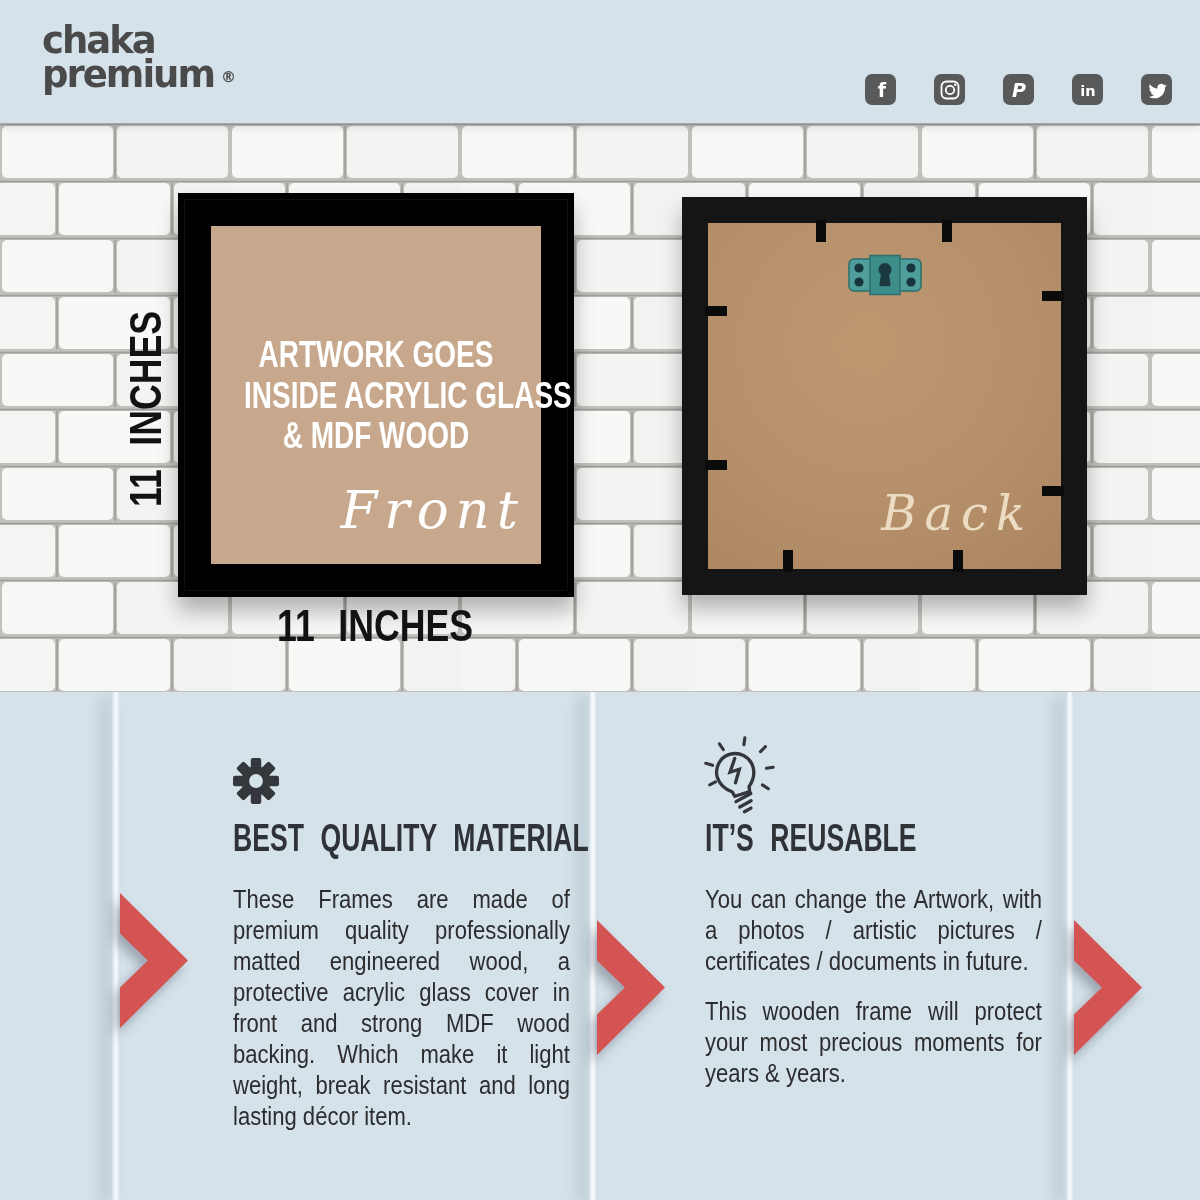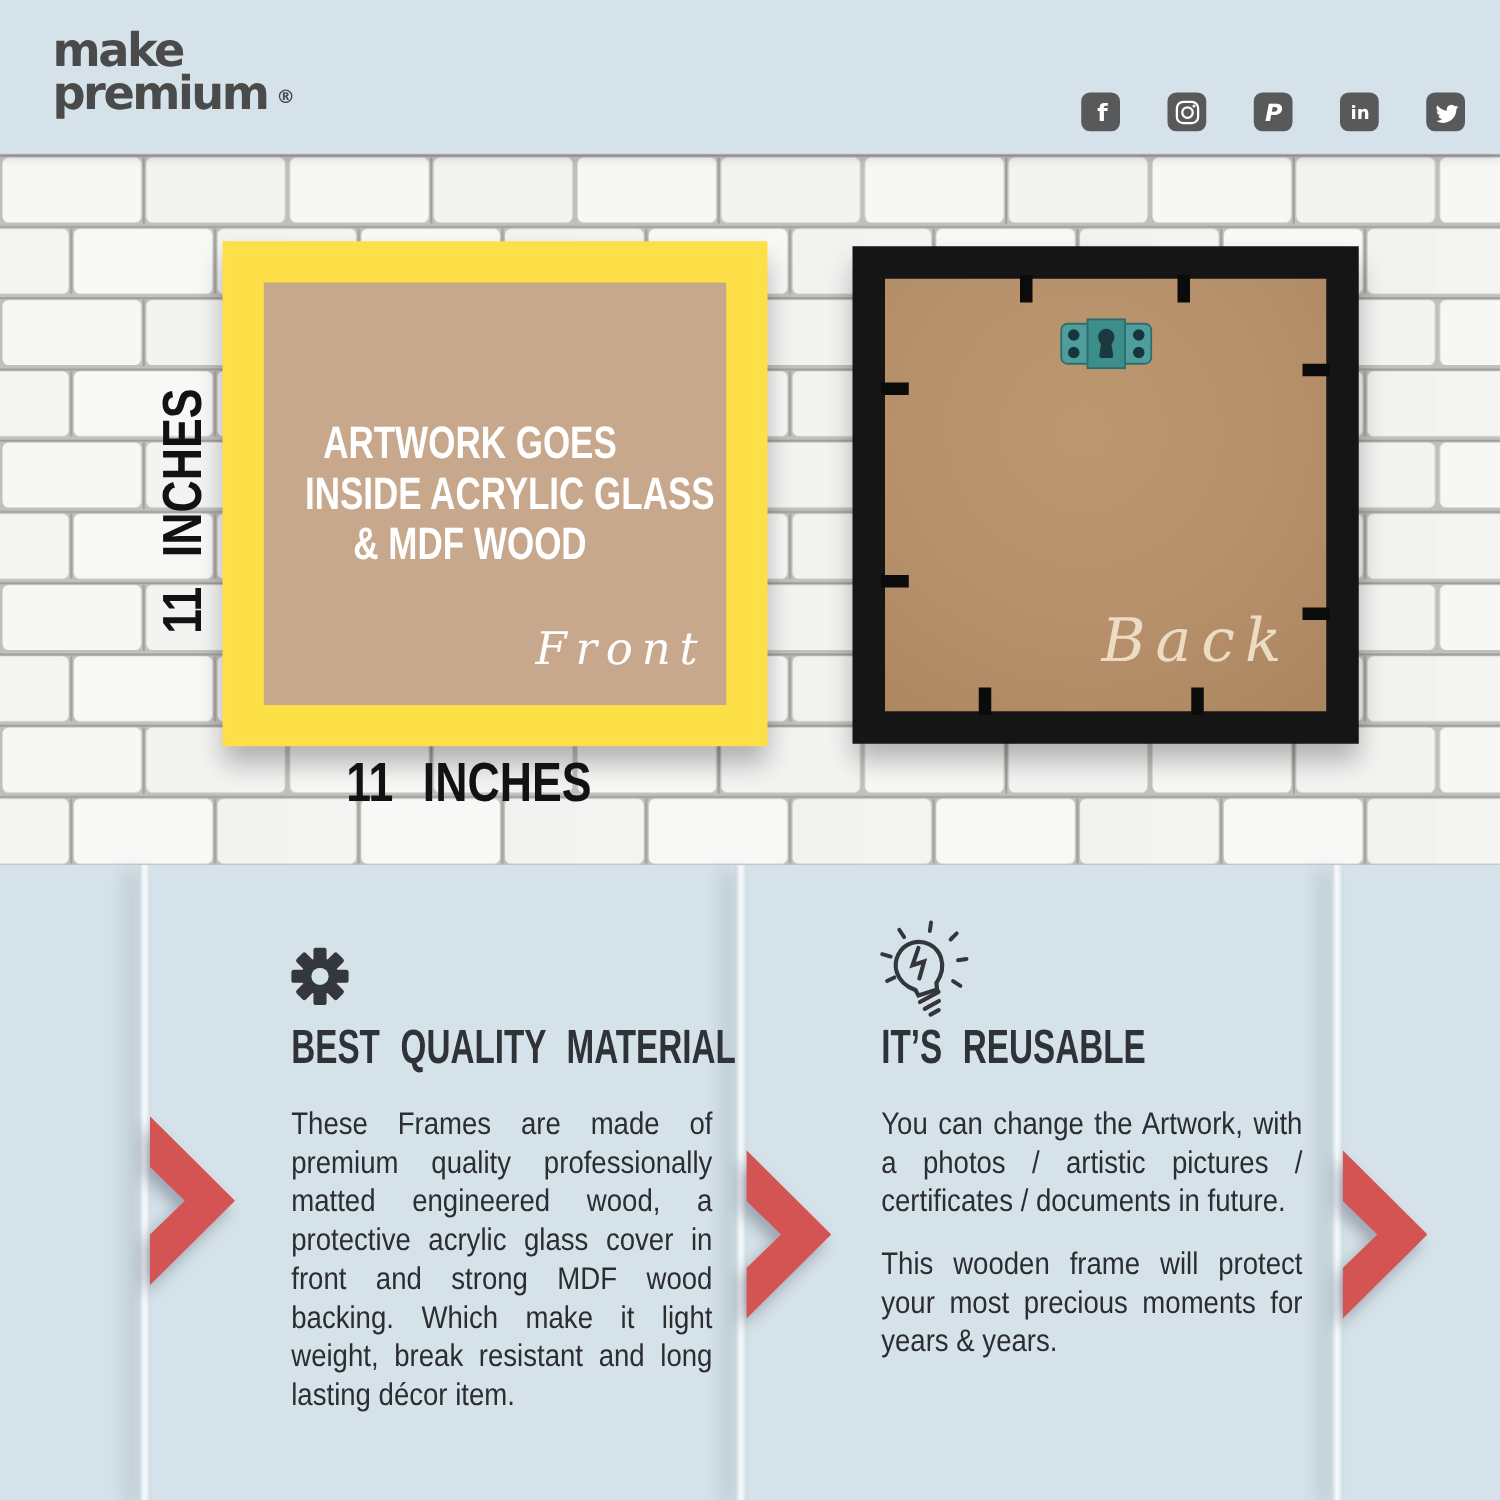--- a/index.html
+++ b/index.html
@@ -15,30 +15,30 @@
   .social{position:absolute;top:74px;right:28px;display:flex;gap:38px;}
   .sq{width:31px;height:31px;border-radius:7px;background:#58595b;display:flex;
       align-items:center;justify-content:center;}
   .sq svg{display:block;}
   .sq text{font-family:"DejaVu Sans",sans-serif;}
 
   
   .brick-wrap{position:absolute;top:123px;left:0;width:1200px;height:569px;}
 
   
-  .front-frame{position:absolute;left:178px;top:193px;width:396px;height:404px;background:#fde047;
-               box-shadow:0 14px 20px rgba(0,0,0,.28);padding-left:40px;}
+  .front-frame{position:absolute;left:178px;top:193px;width:396px;height:404px;background:#000000;
+               box-shadow:0 14px 20px rgba(0,0,0,.28);}
   .front-frame::after{content:"";position:absolute;inset:6px;border:1px solid rgba(255,255,255,.06);}
   .front-matte{position:absolute;inset:33px;background:#c8a88c;}
   .front-text{position:absolute;left:0;width:330px;top:108px;text-align:center;color:#ffffff;
               font-weight:bold;font-size:35px;line-height:39px;transform:scale(.8,1.04);
               transform-origin:50% 0;}
   .front-text div{white-space:nowrap;}
   .script{font-family:"DejaVu Serif",serif;font-style:italic;}
-  .front-caption{position:absolute;right:16px;bottom:24px;font-size:36px;color:#fefefe;
+  .front-caption{position:absolute;right:16px;bottom:24px;font-size:53px;color:#fefefe;
                  letter-spacing:7px;}
 
   
   .dim{font-size:42px;font-weight:bold;color:#121212;word-spacing:16px;white-space:nowrap;}
   .dim-v{position:absolute;left:121px;top:507px;transform-origin:0 0;
          transform:rotate(-90deg) scale(.85,1.05);}
   .dim-h{position:absolute;left:277px;top:601px;transform-origin:0 0;transform:scale(.85,1.05);}
 
   
   .back-frame{position:absolute;left:682px;top:197px;width:405px;height:398px;background:#151515;
@@ -68,21 +68,21 @@
         text-align:justify;transform:scale(.882,1);transform-origin:0 0;}
   .ficon{position:absolute;}
 </style>
 </head>
 <body>
 
 <div class="stage">
 
   <div class="header">
     <div class="logo">
-      <div>make</div>
+      <div>chaka</div>
       <div style="position:relative;display:inline-block;">
         <span>premium</span>
         <span class="reg">®</span>
       </div>
     </div>
 
     <div class="social">
       <div class="sq">
         <svg width="20" height="20" viewBox="0 0 20 20">
           <text x="11" y="17" text-anchor="middle" font-size="19" font-weight="bold" fill="#ffffff">f</text>

